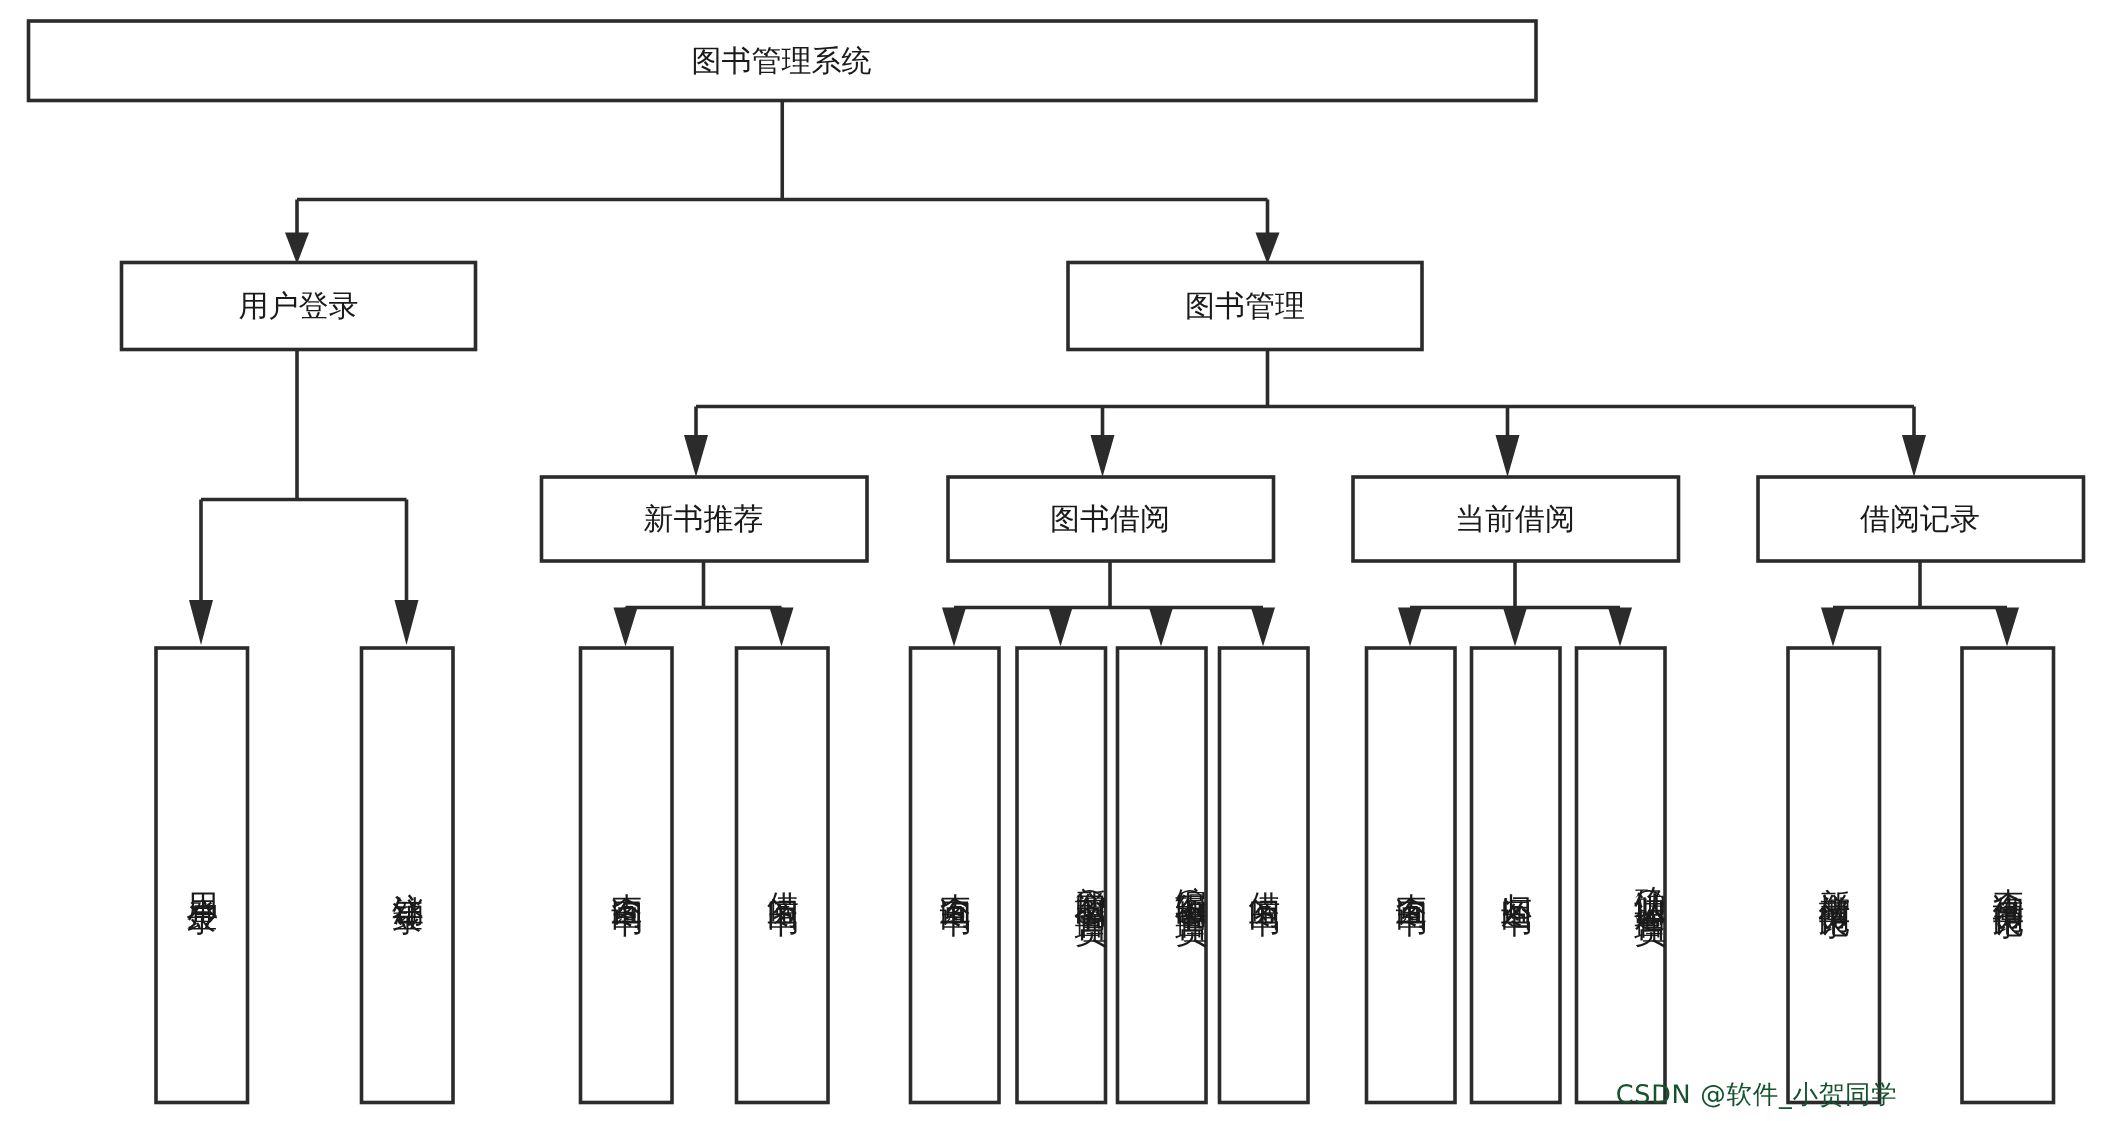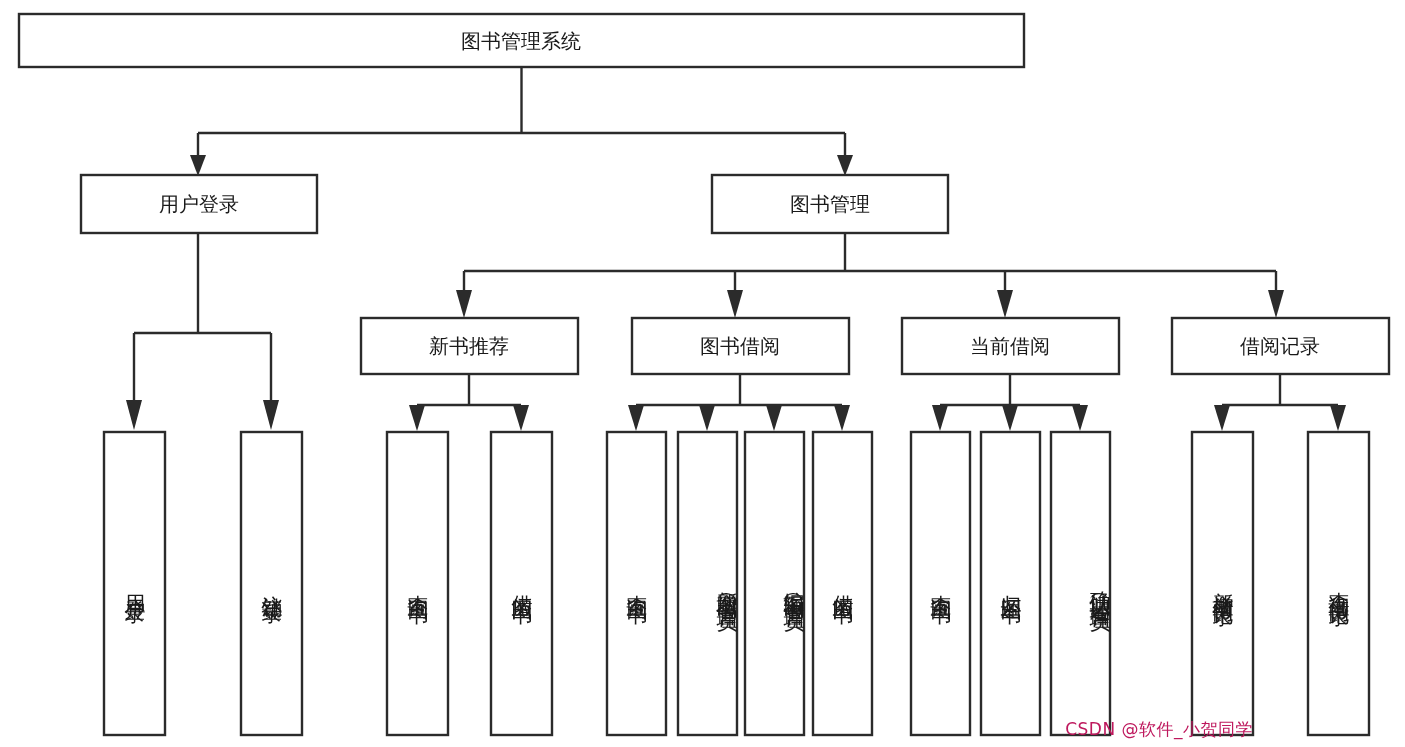--- a/index.html
+++ b/index.html
@@ -12,20 +12,21 @@
     width: 1405px;
     height: 747px;
     font-family: "DejaVu Sans", "Liberation Sans", sans-serif;
     overflow: hidden;
   }
   #diagram-root {
     position: relative;
     width: 1261px;
     height: 747px;
     background: #ffffff;
+    padding-left: 12px;
   }
   svg#tree-svg {
     position: absolute;
     left: 0;
     top: 0;
     width: 1405px;
     height: 747px;
   }
   .node-box {
     fill: #ffffff;
@@ -61,21 +62,21 @@
     white-space: nowrap;
     text-align: center;
     pointer-events: none;
   }
   #watermark {
     position: absolute;
     right: 8px;
     bottom: 6px;
     font-family: "DejaVu Sans", "Liberation Sans", sans-serif;
     font-size: 17px;
-    color: #be185d;
+    color: #14532d;
     letter-spacing: 0.5px;
     white-space: nowrap;
   }
 </style>
 </head>
 <body>
 
 <div id="diagram-root">
 
   <svg id="tree-svg" viewBox="0 0 1405 747">

